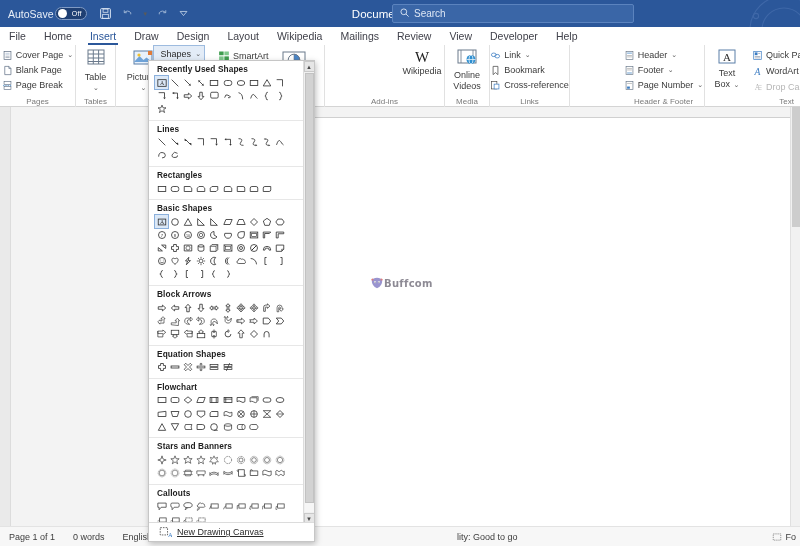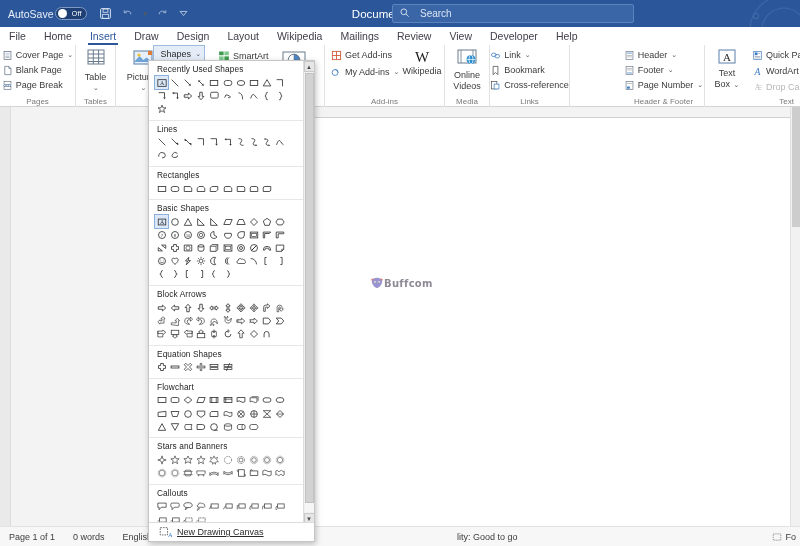--- a/index.html
+++ b/index.html
@@ -34,21 +34,21 @@
   }
   .qat { display: flex; align-items: center; gap: 9px; margin-left: 12px; }
   .qat svg { display: block; }
   .title-center {
     position: absolute; left: 0; right: 0; text-align: center;
     font-size: 11.5px; color: #fff; pointer-events: none;
   }
   .searchbox {
     position: absolute; left: 392px; top: 4px; width: 242px; height: 19px;
     background: #3a66a7; border: 1px solid #5b83be; border-radius: 2px;
-    display: flex; align-items: center; padding: 0 6px; gap: 10px;
+    display: flex; align-items: center; padding: 0 6px; gap: 4px;
   }
   .searchbox .ph { font-size: 10px; color: #dce6f4; }
   .deco-circles { position: absolute; right: 0; top: 0; width: 166px; height: 27px; overflow: hidden; }
 
   
   .tabbar {
     position: absolute; top: 27px; left: 0; width: 800px; height: 18px;
     background: #fff; display: flex; align-items: center;
     font-size: 10.5px; color: #40414a;
   }
@@ -137,21 +137,21 @@
     background: #fff; border: 1px solid #c6c6c6;
     box-shadow: 1px 2px 6px rgba(0,0,0,.25);
     z-index: 40; overflow: hidden;
     font-size: 8px;
   }
   .menu-scrollarea {
     position: absolute; left: 0; top: 0; width: 156px; height: 463px; overflow: hidden;
   }
   .sec { border-bottom: 1px solid #e7e7e7; padding: 3px 6px 4px 6px; }
   .sec-title {
-    font-size: 8.3px; font-weight: normal; color: #1d1d1d;
+    font-size: 8.3px; font-weight: bold; color: #1d1d1d;
     margin-bottom: 2px; padding-left: 2px; letter-spacing: .1px;
   }
   .glyphrow {
     display: flex; flex-wrap: wrap; align-items: center;
   }
   .gl {
     width: 13.2px; height: 13.2px; display: flex; align-items: center; justify-content: center;
     color: #3a3a3a;
   }
   .gl.sel { background: #dbe8f7; outline: 1px solid #8bb0dc; }
@@ -334,38 +334,20 @@
           <rect x="2" y="1" width="22" height="16" fill="#fff" stroke="#6b7a8c" stroke-width="1"></rect>
           <path d="M13 9 L13 3.2 A5.8 5.8 0 0 1 18.8 9 Z" fill="#4a86c8" stroke="#6b7a8c" stroke-width=".6"></path>
           <circle cx="13" cy="9" r="5.8" fill="none" stroke="#6b7a8c" stroke-width="1"></circle>
         </svg>
       </div>
     </div>
     <div class="glabel"></div>
   </div>
 
   <div class="rgroup" style="left:325px; width:120px;">
-    <div style="position:absolute; left:4px; top:3px;">
-      <div class="sitem">
-        <svg width="11" height="11" viewBox="0 0 16 16">
-            <rect x="2" y="2" width="12" height="12" fill="none" stroke="#d05a3c" stroke-width="1.3"></rect>
-            <line x1="8" y1="2" x2="8" y2="14" stroke="#d05a3c" stroke-width="1.3"></line>
-            <line x1="2" y1="8" x2="14" y2="8" stroke="#d05a3c" stroke-width="1.3"></line>
-          </svg>
-        <span>Get Add-ins</span>
-      </div>
-      <div class="sitem" style="margin-top:3px;">
-        <svg width="11" height="11" viewBox="0 0 16 16">
-            <circle cx="6" cy="8" r="4.3" fill="none" stroke="#3a7bc2" stroke-width="1.2"></circle>
-            <path d="M6 3.7 A4.3 4.3 0 0 1 10 8" fill="none" stroke="#3a7bc2" stroke-width="1.2"></path>
-          </svg>
-        <span>My Add-ins</span>
-        <span class="caret">⌄</span>
-      </div>
-    </div>
     <div style="position:absolute; left:75px; top:4px; text-align:center; width:44px;">
       <div>
         <div style="font-family:'Liberation Serif', serif; font-size:15px; color:#1c1c1c; line-height:17px;">W</div>
         <div style="font-size:9px; color:#3b3b3b;">Wikipedia</div>
       </div>
     </div>
     <div class="glabel">Add-ins</div>
   </div>
 
   <div class="rgroup" style="left:445px; width:45px;">

